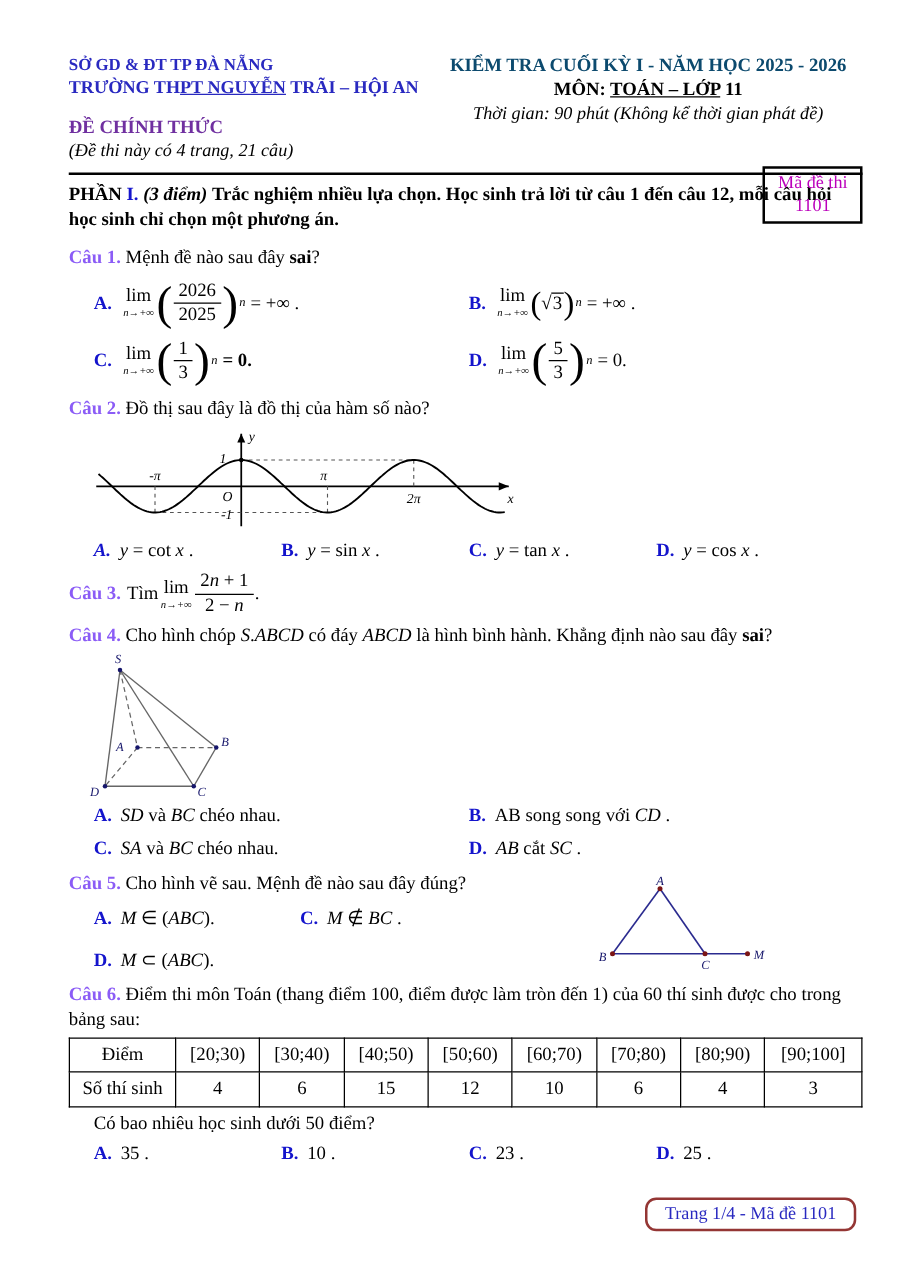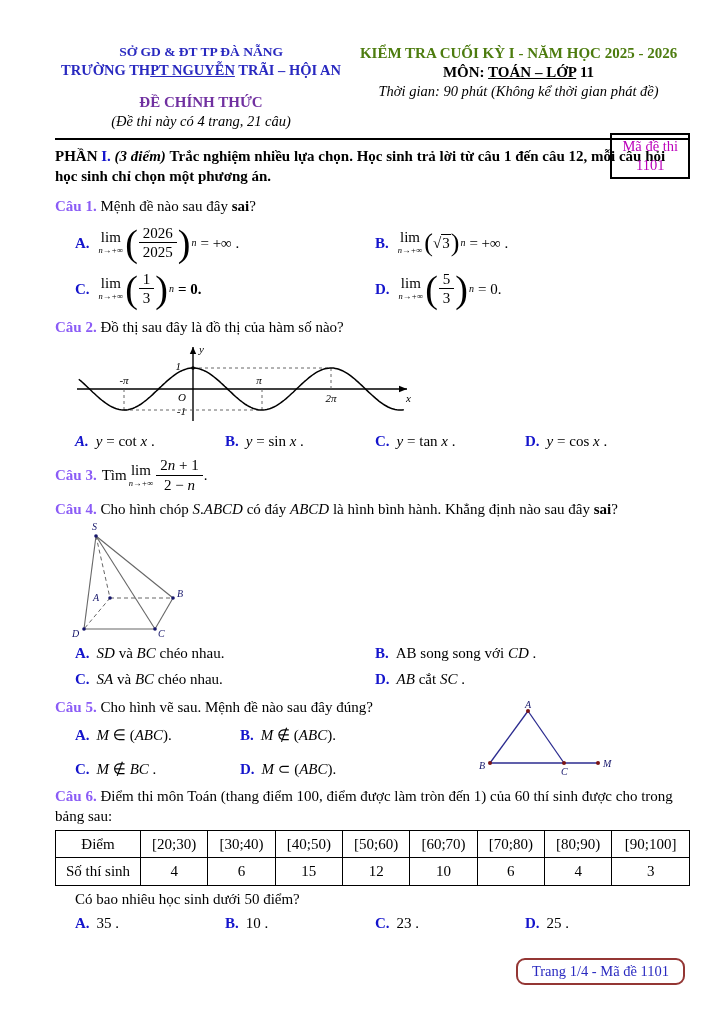--- a/index.html
+++ b/index.html
@@ -6,28 +6,28 @@
   html,body { margin:0; padding:0; background:#fff; }
   body {
     width:725px; height:1024px;
     font-family:"Liberation Serif", serif;
     font-size:15px; color:#000; position:relative; overflow:hidden;
   }
   .page { padding:44px 35px 0 55px; position:relative; }
 
   
   .head { display:flex; line-height:1.25; }
-  .head-left  { width:46%; text-align:center; }
+  .head-left  { width:46%; text-align:left; }
   .head-right { width:54%; text-align:center; }
   .dept   { color:#2929C0; font-weight:bold; font-size:13.5px; }
   .school { color:#2929C0; font-weight:bold; font-size:14.5px; }
   .school .u { text-decoration:underline; }
   .official { color:#7030A0; font-weight:bold; margin-top:14px; font-size:15px; }
   .pagesnote { font-style:italic; font-size:14.5px; }
-  .examtitle { color:#4d7c0f; font-weight:bold; font-size:15px; }
+  .examtitle { color:#0c4a6e; font-weight:bold; font-size:15px; }
   .subject { font-weight:bold; font-size:15px; }
   .subject .u { text-decoration:underline; }
   .timenote { font-style:italic; font-size:14.5px; }
   .codebox {
     position:absolute; right:35px; top:133px;
     border:2px solid #000; padding:2px 10px; text-align:center;
     color:#BB00BB; font-weight:normal; font-size:14.5px; line-height:1.3;
   }
   .nameline { color:#C00000; font-weight:bold; margin-top:22px; font-size:15px; }
   .rule { border:none; border-top:2.5px solid #000; margin:8px 0 6px 0; }
@@ -265,21 +265,20 @@
     </div>
   </div>
 
   
   <div class="q q5row" style="margin-top:8px;gap:32px;">
     <div class="q5left">
       <span class="qlabel">Câu 5.</span>
       <span>Cho hình vẽ sau. Mệnh đề nào sau đây đúng?</span>
       <div class="q5opts">
         <div class="opt"><span class="letter">A.</span><span><i>M</i> ∈ (<i>ABC</i>).</span></div>
-        <div class="opt"><span class="letter">B.</span><span><i>M</i> ∉ (<i>ABC</i>).</span></div>
         <div class="opt"><span class="letter">C.</span><span><i>M</i> ∉ <i>BC</i> .</span></div>
         <div class="opt"><span class="letter">D.</span><span><i>M</i> ⊂ (<i>ABC</i>).</span></div>
       </div>
     </div>
     <svg class="fig" width="150" height="78" viewBox="0 0 150 78" style="margin-top:4px;">
       <line x1="13" y1="62" x2="121" y2="62" stroke="#2B2B8F" stroke-width="1.3"></line>
       <line x1="51" y1="10" x2="13" y2="62" stroke="#2B2B8F" stroke-width="1.3"></line>
       <line x1="51" y1="10" x2="87" y2="62" stroke="#2B2B8F" stroke-width="1.3"></line>
       <circle cx="51" cy="10" r="2" fill="#7B1515"></circle>
       <circle cx="13" cy="62" r="2" fill="#7B1515"></circle>

